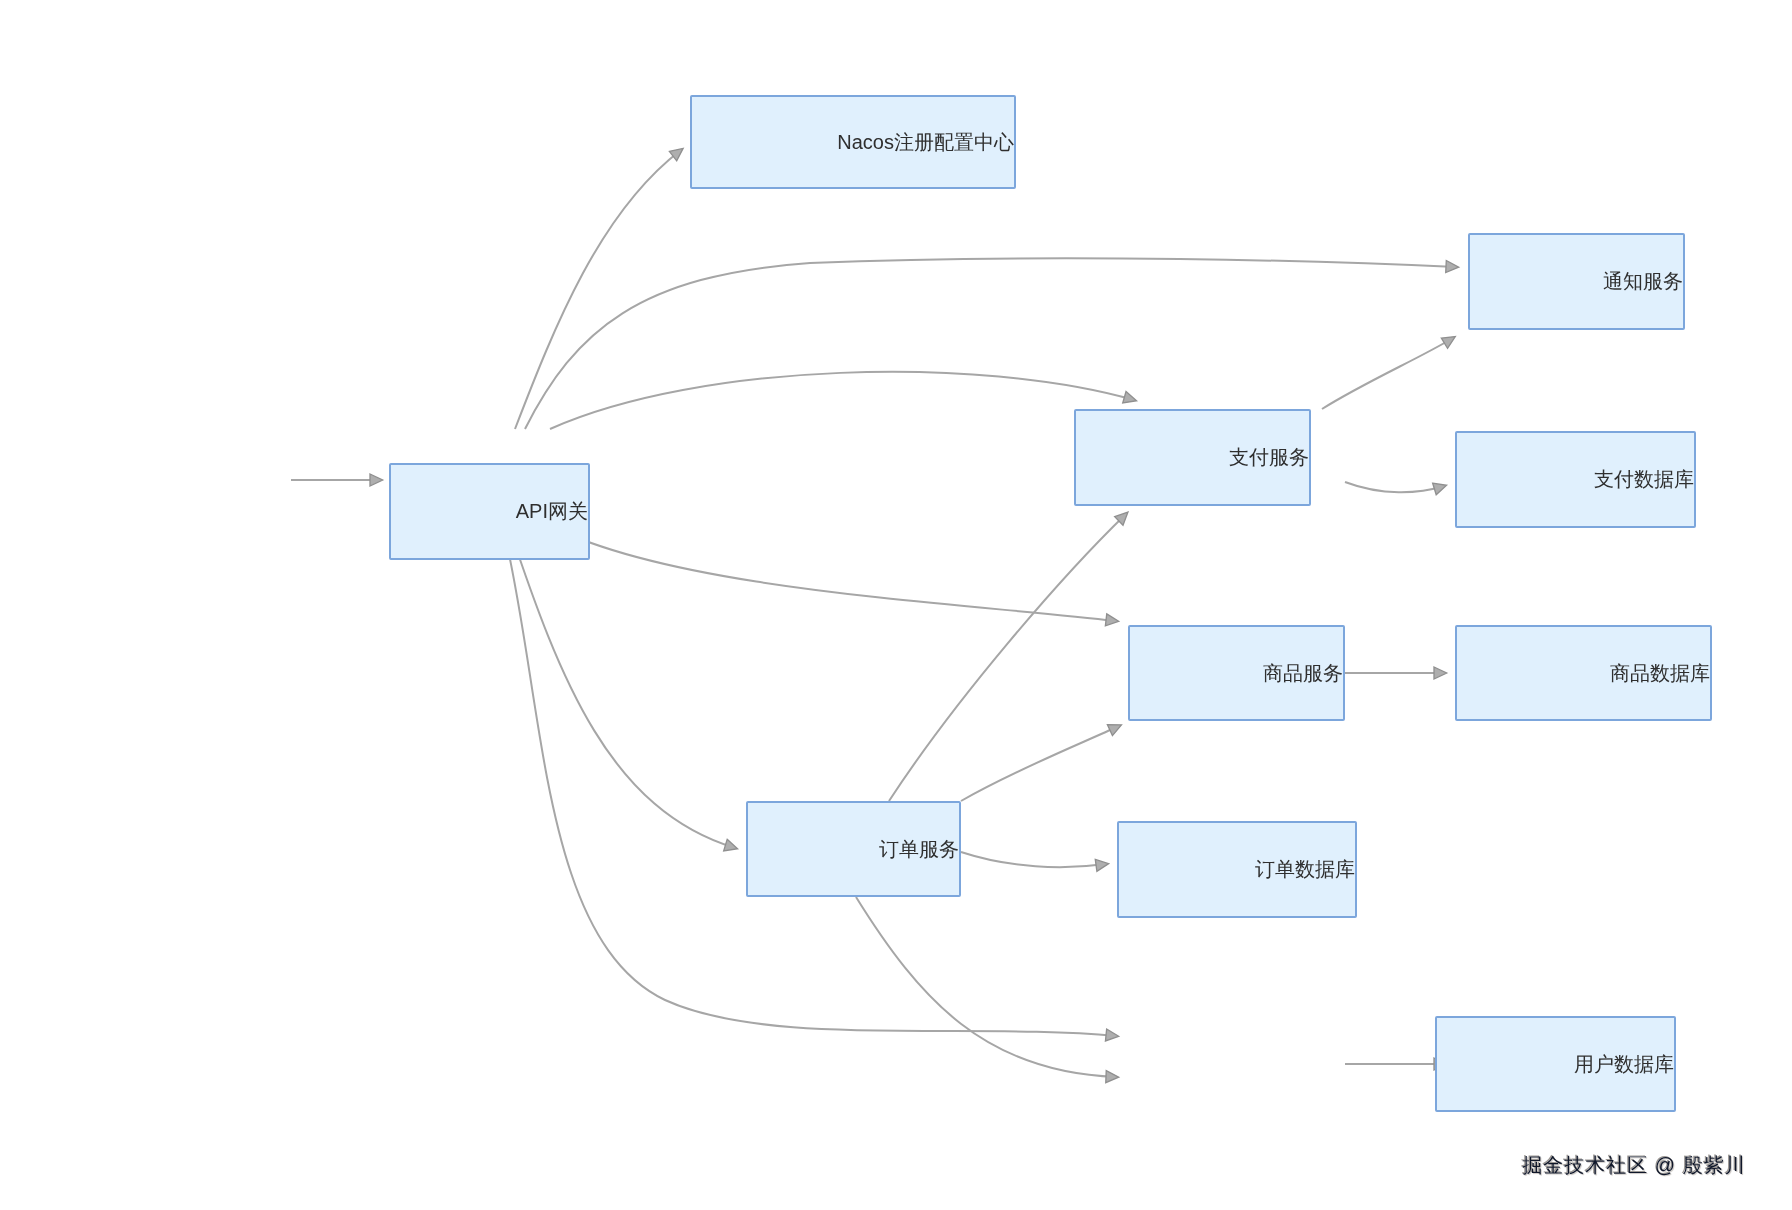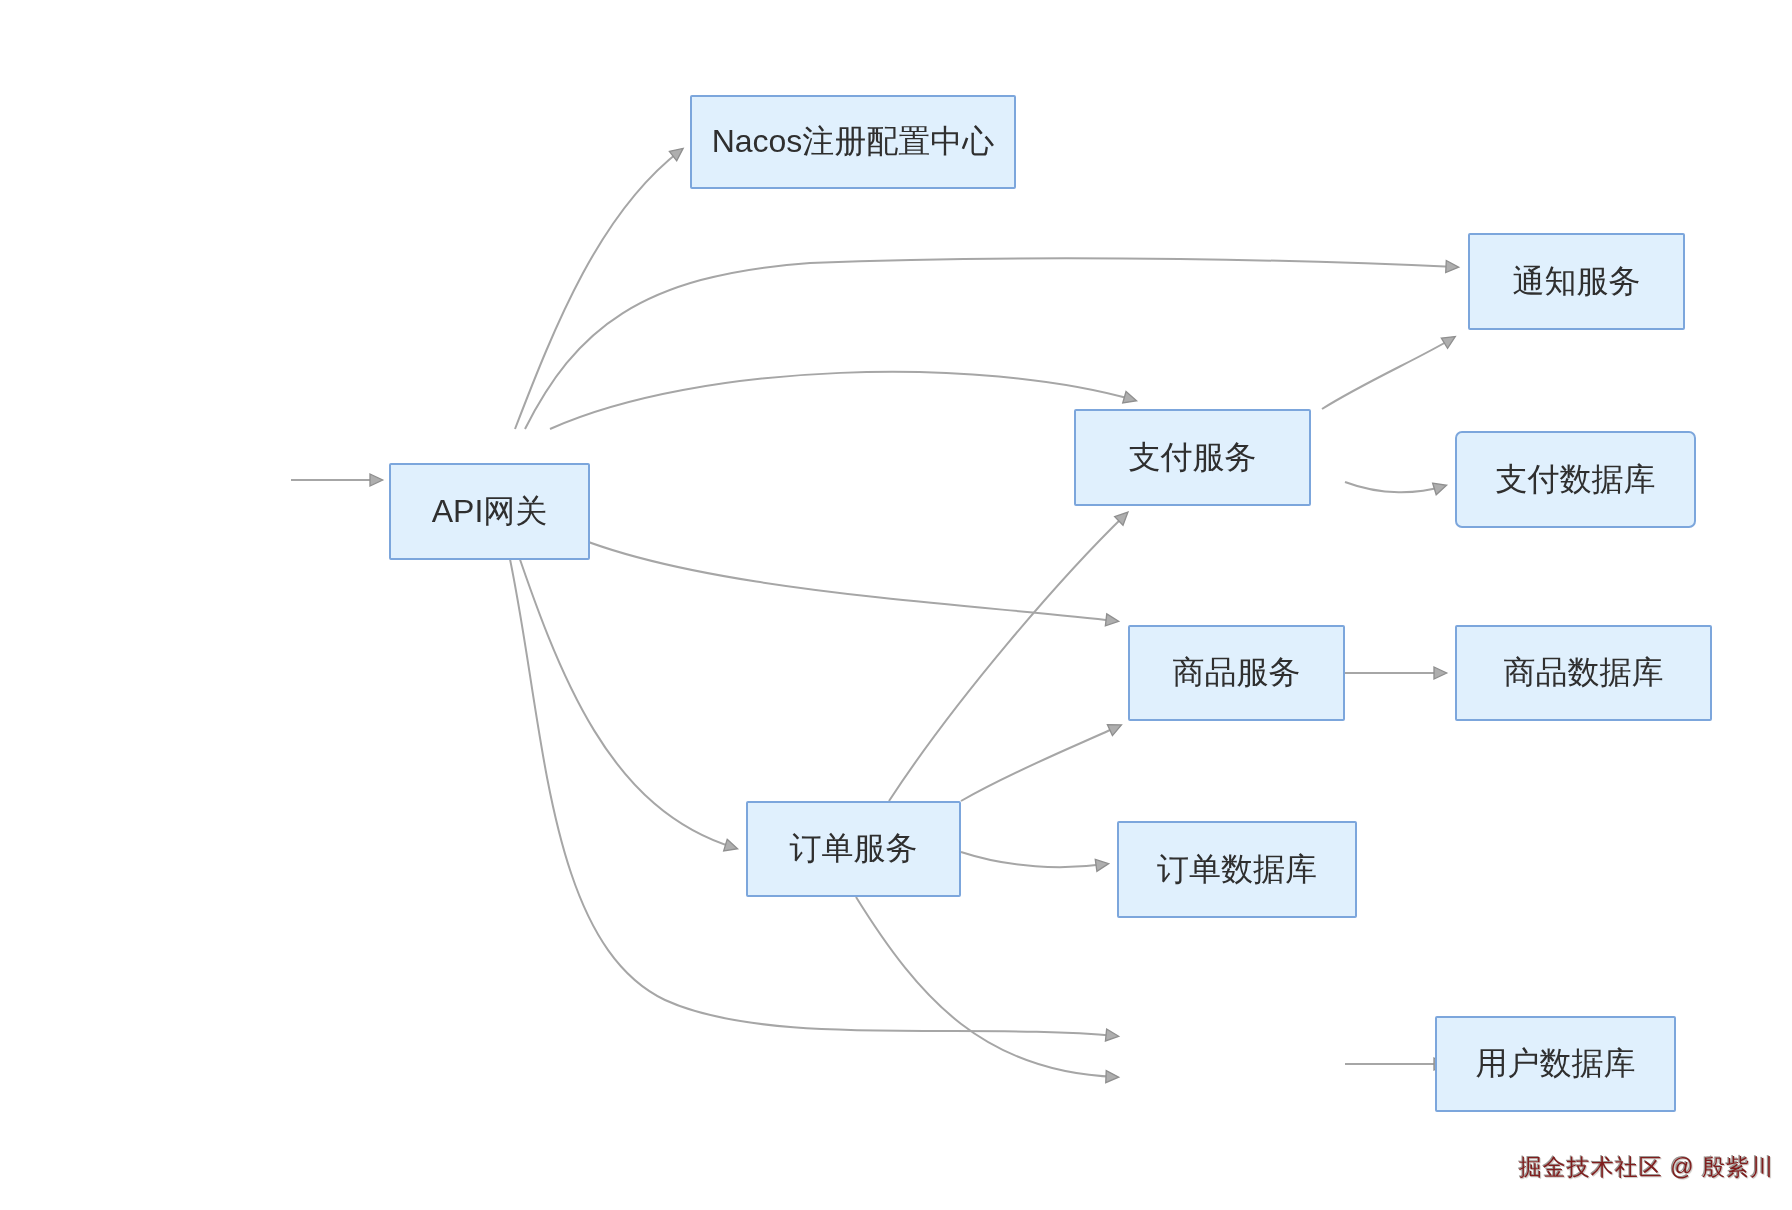--- a/index.html
+++ b/index.html
@@ -17,28 +17,28 @@
     font-family:"Liberation Sans","DejaVu Sans",sans-serif;
   }
   .stage{position:absolute;inset:0;width:1792px;height:1210px;}
   svg.edges{position:absolute;left:0;top:0;width:1792px;height:1210px;}
   svg.edges path.edge{fill:none;stroke:var(--edge-color);stroke-width:2;}
   .node{
     position:absolute;box-sizing:border-box;
     background:var(--node-fill);
     border:2px solid var(--node-border);
     border-radius:2px;
-    display:flex;align-items:center;justify-content:center;
-    font-size:32px;color:var(--text-color);
+    display:flex;align-items:center;justify-content:flex-end;
+    font-size:20px;color:var(--text-color);
     white-space:nowrap;
   }
   .watermark{
     position:absolute;left:1494px;top:1152px;width:280px;
-    font-size:23px;letter-spacing:1px;text-align:right;
-    color:#7f1d1d;
+    font-size:20px;letter-spacing:1px;text-align:center;
+    color:#0f172a;
     text-shadow:-1.2px -1.2px 0.6px #9b9793, 1px 1px 0.8px #cac6c2;
     white-space:nowrap;
     user-select:none;
   }
 </style>
 </head>
 <body>
 
 <div class="stage">
 
@@ -76,21 +76,21 @@
   </div>
 
   <div class="node" style="left:1468px;top:233px;width:217px;height:97px;">
     <span>通知服务</span>
   </div>
 
   <div class="node" style="left:1074px;top:409px;width:237px;height:97px;">
     <span>支付服务</span>
   </div>
 
-  <div class="node" style="left:1455px;top:431px;width:241px;height:97px;border-radius:7px;">
+  <div class="node" style="left:1455px;top:431px;width:241px;height:97px;">
     <span>支付数据库</span>
   </div>
 
   <div class="node" style="left:1128px;top:625px;width:217px;height:96px;">
     <span>商品服务</span>
   </div>
 
   <div class="node" style="left:1455px;top:625px;width:257px;height:96px;">
     <span>商品数据库</span>
   </div>

